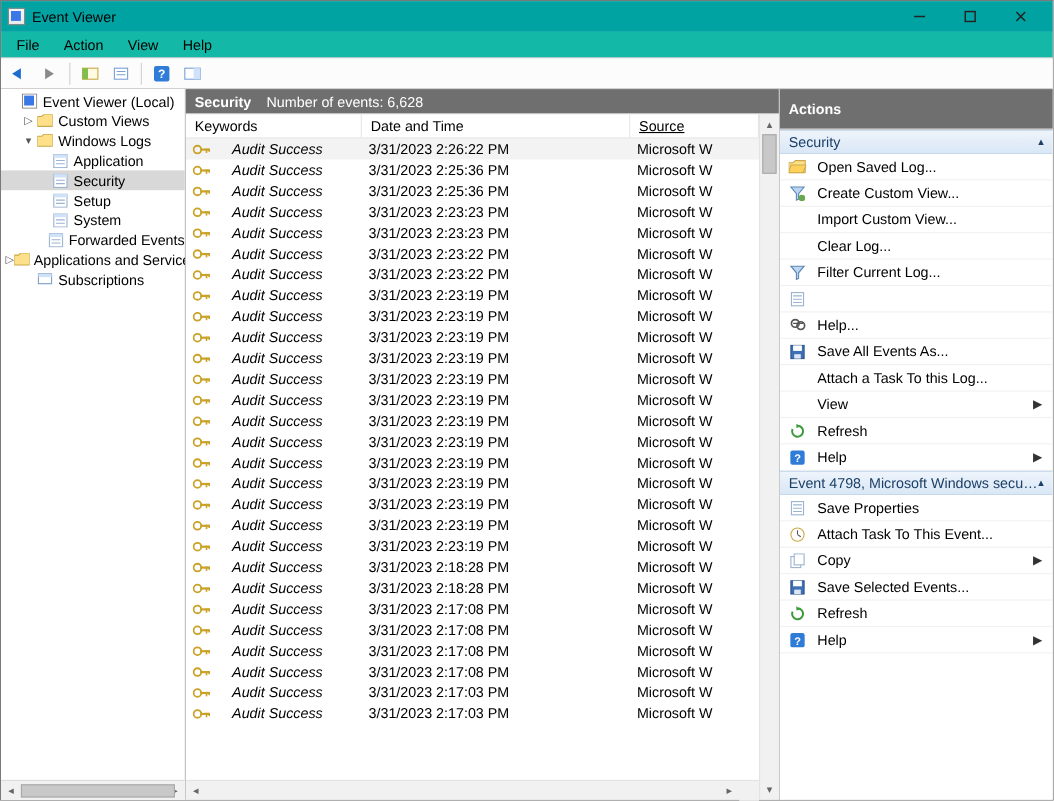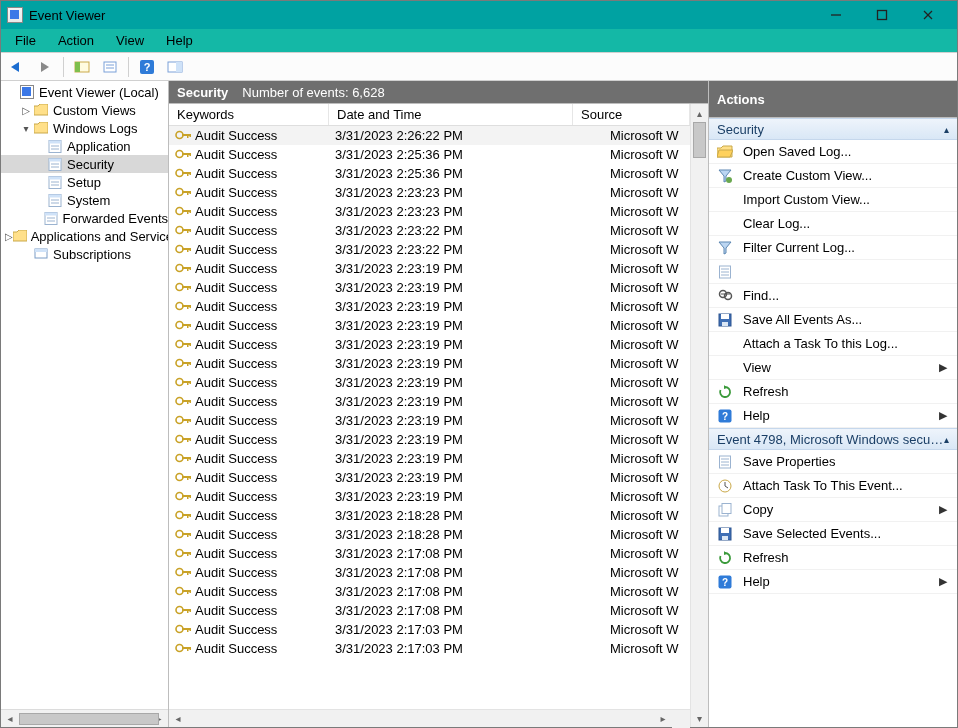--- a/index.html
+++ b/index.html
@@ -36,28 +36,28 @@
   
   .listpane{ flex:1; display:flex; flex-direction:column; border-right:1px solid #bdbdbd; min-width:0; min-height:0;}
   .listheader{ height:22px; background:#6f6f6f; color:#fff; display:flex; align-items:center; padding:0 8px; font-size:13px;}
   .listheader .logname{ font-weight:600; margin-right:14px;}
   .listgrid{ flex:1; display:flex; min-height:0; border-top:1px solid #bdbdbd;}
   .listgrid-body{ flex:1; display:flex; flex-direction:column; min-width:0;}
   .colheaders{ height:22px; background:#fff; border-bottom:1px solid #dedede; display:flex; align-items:center; font-size:13px;}
   .colheaders .col{ padding:0 8px; height:100%; display:flex; align-items:center; border-right:1px solid #e6e6e6;}
   .col-keywords{ width:160px;}
   .col-date{ width:244px;}
-  .col-source{ flex:1;}
+  .col-source{ flex:1;text-decoration:underline;}
   .rows{ flex:1; overflow:hidden;}
   .row{ height:19px; display:flex; align-items:center; font-size:13px;}
   .row.selected{ background:#f3f3f3;}
   .row .c{ padding:0 6px; overflow:hidden; white-space:nowrap; text-overflow:clip;}
-  .row .c-key{ width:160px; display:flex; align-items:flex-start; gap:4px;}
+  .row .c-key{ width:160px; display:flex; align-items:center; gap:20px;font-style:italic;}
   .row .c-date{ width:244px;}
-  .row .c-src{ flex:1; overflow:hidden;margin-left:31px;}
+  .row .c-src{ flex:1; overflow:hidden;}
   .keyicon{ width:16px; height:14px; flex-shrink:0;}
   .vscrollbar{ width:18px; background:#f1f1f1; display:flex; flex-direction:column; border-left:1px solid #e3e3e3;}
   .vscrollbar .varrow{ height:18px; display:flex; align-items:center; justify-content:center; color:#666; font-size:10px;}
   .vscrollbar .vtrack{ flex:1; position:relative;}
   .vscrollbar .vthumb{ position:absolute; left:2px; top:0; width:13px; height:36px; background:#c8c8c8; border:1px solid #a8a8a8;}
   .list-hscroll{ height:18px; background:#f1f1f1; display:flex; align-items:center; border-top:1px solid #e3e3e3;}
   .list-hscroll .harrow{ width:18px; text-align:center; color:#666; font-size:10px;}
   .list-hscroll .htrack{ flex:1; position:relative; height:16px;}
   .list-hscroll .corner{ width:18px; height:18px; background:#f1f1f1;}
   
@@ -721,21 +721,21 @@
               </span>
             </div>
             <div class="action">
               <span class="aicon">
                 <svg width="15" height="14">
                   <circle cx="5" cy="5" r="3.5" fill="none" stroke="#555" stroke-width="1.5"></circle>
                   <circle cx="10" cy="7" r="3.5" fill="none" stroke="#555" stroke-width="1.5"></circle>
                   <line x1="3" y1="5" x2="12" y2="5" stroke="#555"></line>
                 </svg>
               </span>
-              <span class="albl">Find...</span>
+              <span class="albl">Help...</span>
             </div>
             <div class="action">
               <span class="aicon">
                 <svg width="14" height="14">
                   <rect x="1" y="1" width="12" height="12" fill="#3f6fb5" stroke="#2c5590"></rect>
                   <rect x="3" y="1" width="8" height="5" fill="#fff"></rect>
                   <rect x="4" y="9" width="6" height="4" fill="#dbe7f5"></rect>
                 </svg>
               </span>
               <span class="albl">Save All Events As...</span>

